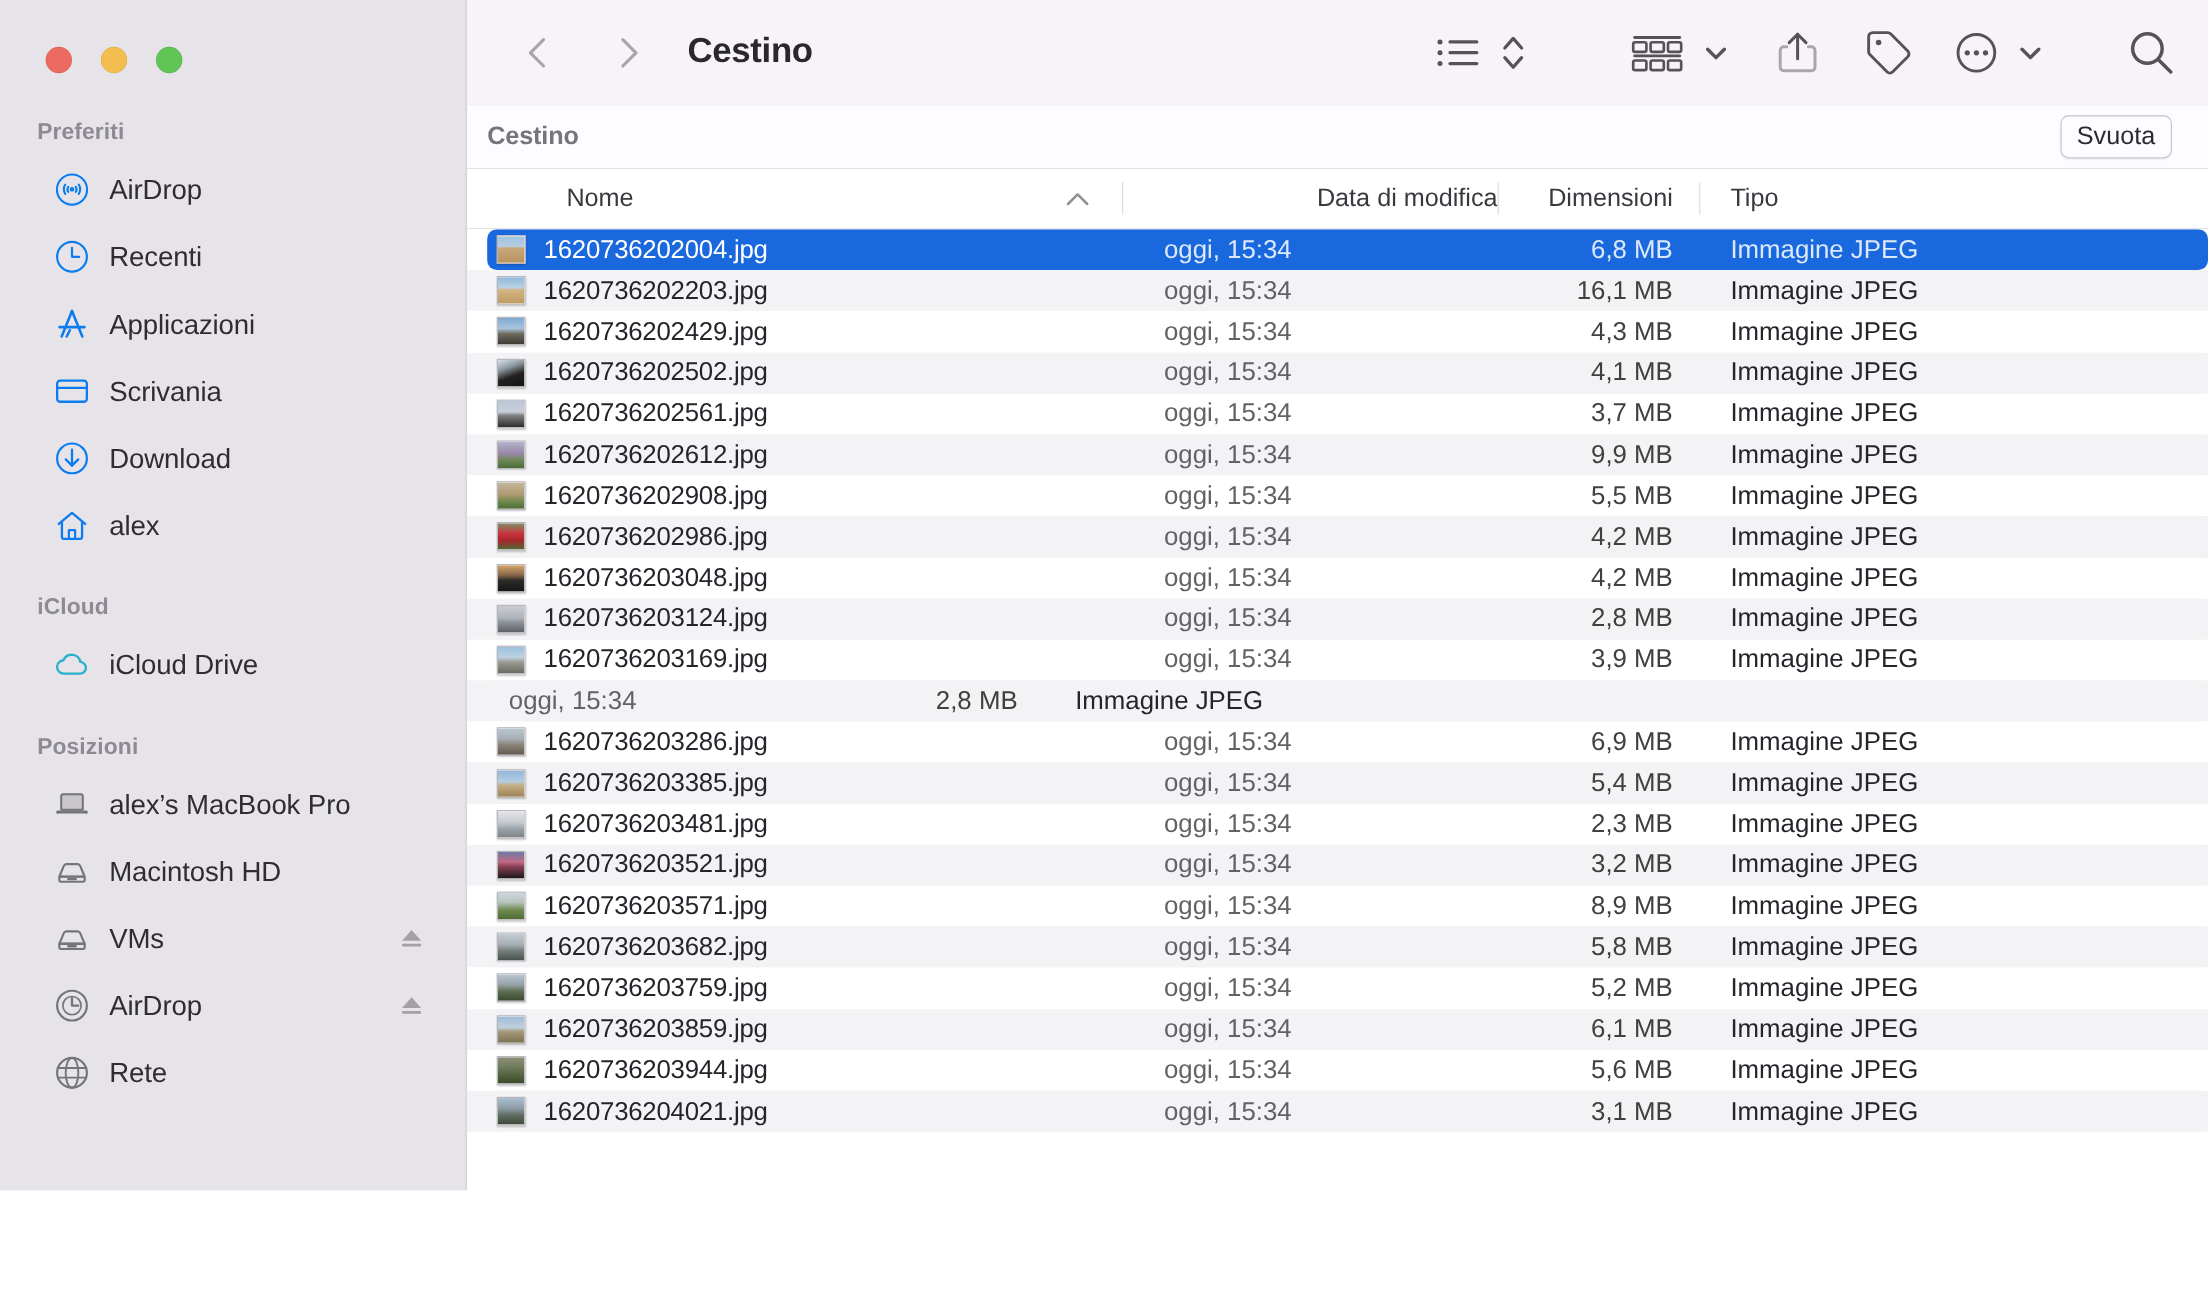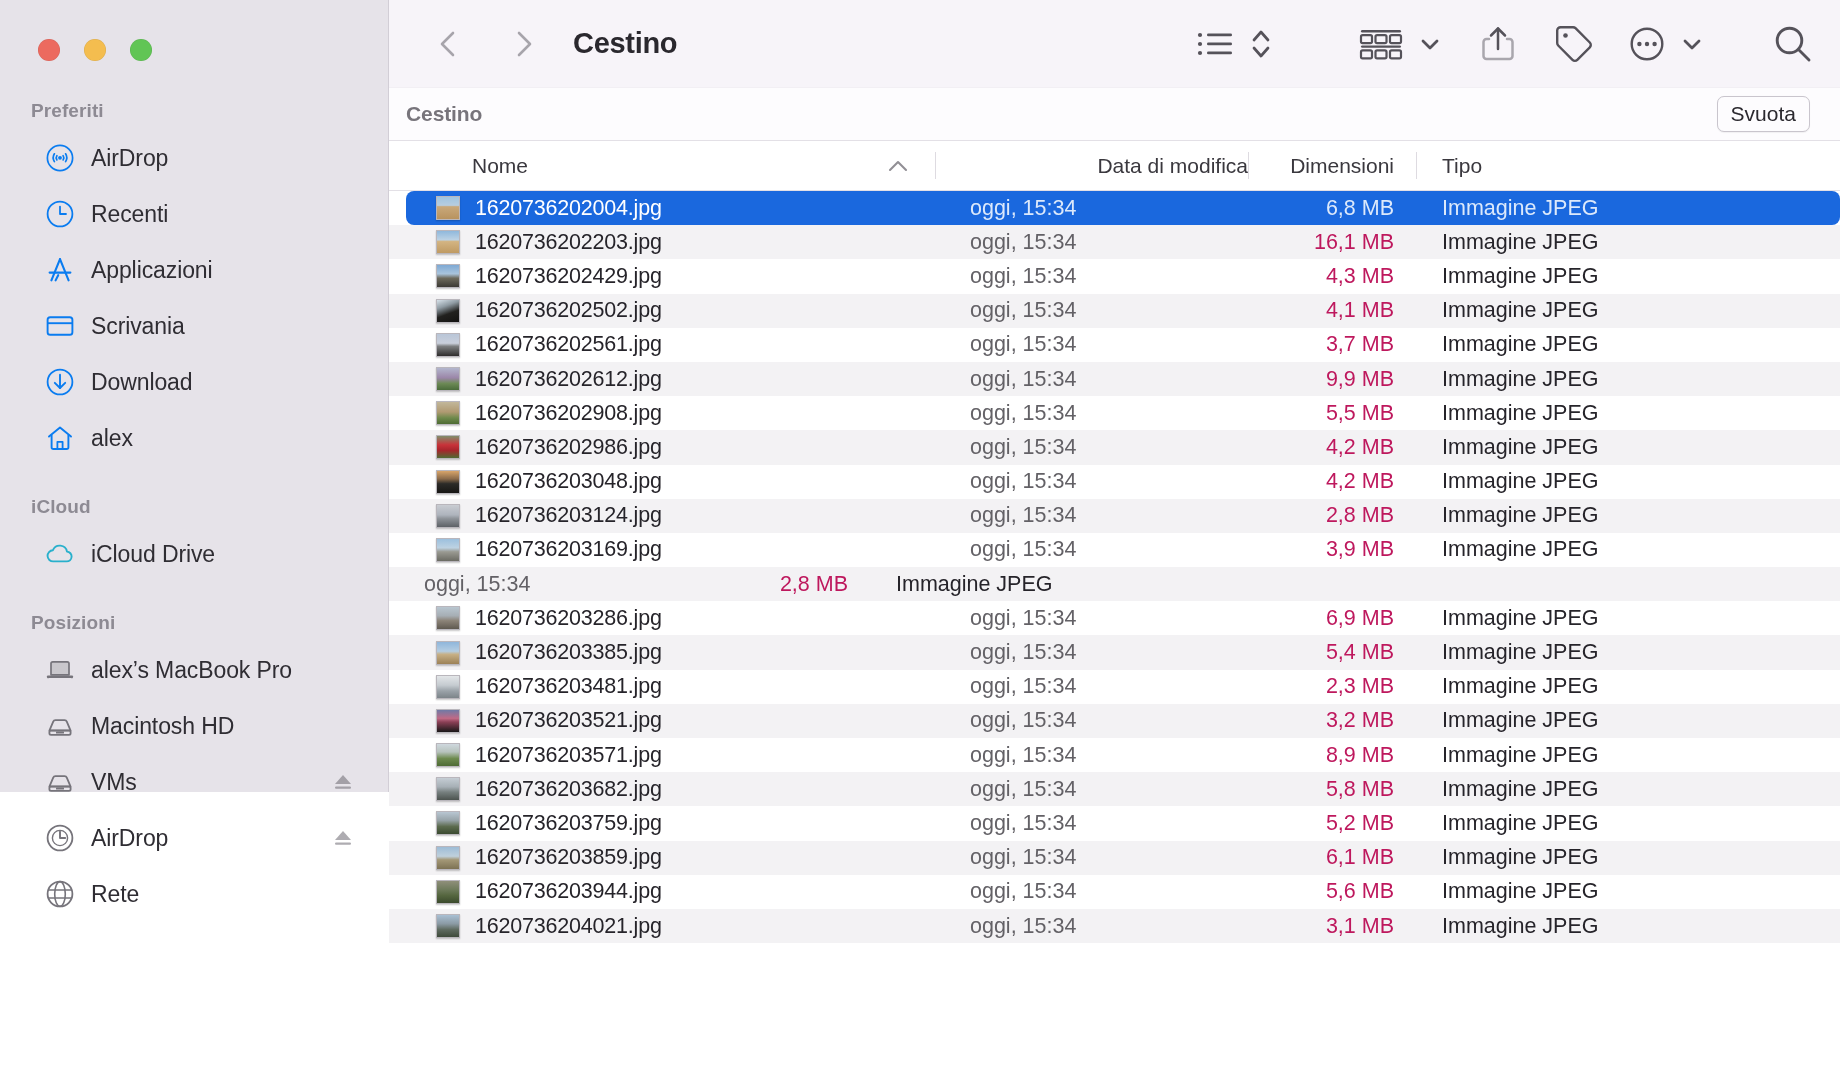--- a/index.html
+++ b/index.html
@@ -6,21 +6,21 @@
   html,body { width:1840px; height:1080px; overflow:hidden; }
   body {
     font-family:"Liberation Sans", sans-serif;
     background:#ffffff;
     -webkit-font-smoothing:antialiased;
   }
   .window { display:flex; width:1840px; height:1080px; }
 
   
   .sidebar {
-    width:389px; flex:0 0 389px; height:792px;
+    width:389px; flex:0 0 389px; height:992px;
     background:#e6e3e9;
     border-right:1px solid #d2ced6;
     position:relative;
   }
   .traffic { position:absolute; top:39px; left:38px; display:flex; gap:24px; }
   .tl { width:22px; height:22px; border-radius:50%; }
   .tl-red    { background:#ec6a5f; box-shadow:inset 0 0 0 .5px rgba(0,0,0,.09); }
   .tl-yellow { background:#f4bd4f; box-shadow:inset 0 0 0 .5px rgba(0,0,0,.09); }
   .tl-green  { background:#61c555; box-shadow:inset 0 0 0 .5px rgba(0,0,0,.09); }
 
@@ -115,23 +115,23 @@
   .row.alt { background:#f3f2f4; }
   .row.alt .row-bg { background:#f3f2f4; }
   .row-bg {
     position:absolute; left:17px; right:0px; top:0; bottom:0;
     border-radius:8px; z-index:0;
   }
   .row.sel .row-bg { background:#1a68de; }
   .row.sel { color:#fff; }
   .row.sel .c-date, .row.sel .c-size, .row.sel .c-kind { color:#dce9fb; }
   .cell { position:relative; z-index:1; display:flex; align-items:center; height:100%; }
-  .c-name { flex:0 0 546px; padding-left:47px; gap:15px; overflow:hidden; }
+  .c-name { flex:0 0 546px; padding-left:25px; gap:15px; overflow:hidden; }
   .c-date { flex:0 0 313px; padding-left:35px; color:#636166; }
-  .c-size { flex:0 0 168px; justify-content:flex-end; padding-right:22px; color:#be185d; }
+  .c-size { flex:0 0 168px; justify-content:flex-end; padding-right:22px; color:#404040; }
   .c-kind { flex:1; padding-left:26px; color:#26242a; }
   .fname { white-space:nowrap; overflow:hidden; text-overflow:ellipsis; letter-spacing:-.2px; }
 
   
   .thumb {
     flex:0 0 auto; width:24px; height:24px;
     background:#fff;
     border:1px solid #b9b6bc;
     box-shadow:0 1px 1.5px rgba(0,0,0,.22);
     display:flex; align-items:center; justify-content:center;

